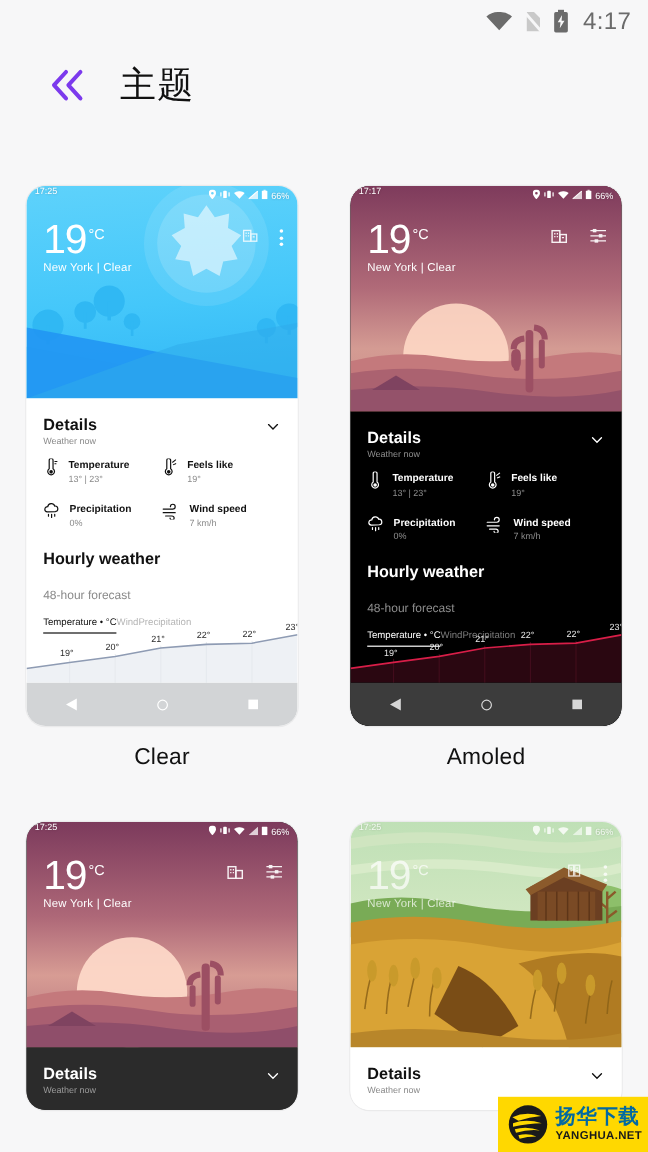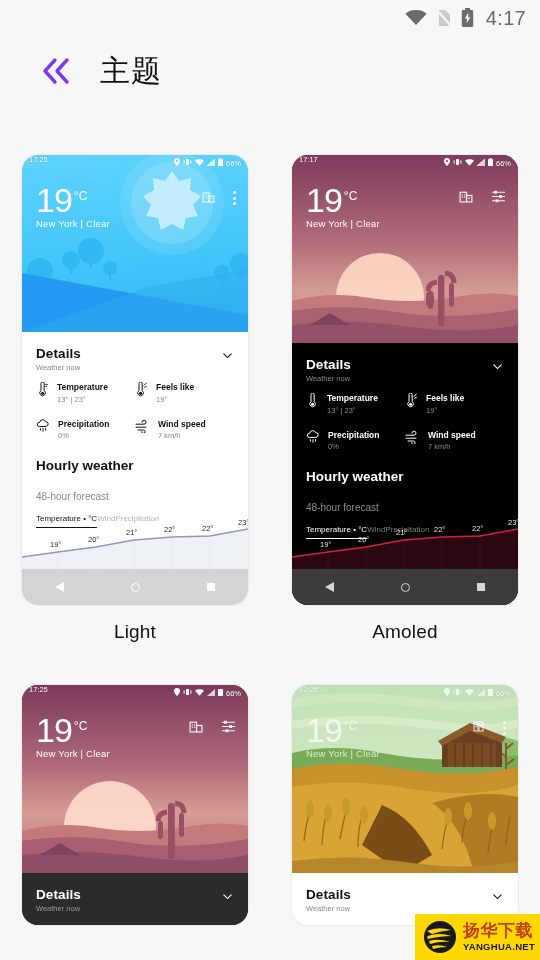--- a/index.html
+++ b/index.html
@@ -96,21 +96,21 @@
   .nv-rec { width:8px; height:8px; }
 
   .caption { font-size:19px; color:#111; margin-top:16px; letter-spacing:.2px; }
 
   
   .watermark {
     position:absolute; right:0; bottom:0; width:125px; height:46px;
     background:#ffd800; display:flex; align-items:center; gap:6px; padding-left:8px; z-index:40;
   }
   .wm-text { display:flex; flex-direction:column; line-height:1; }
-  .wm-cn { font-size:17px; font-weight:700; color:#c2410c; letter-spacing:.5px; }
+  .wm-cn { font-size:17px; font-weight:700; color:#0369a1; letter-spacing:.5px; }
   .wm-en { font-size:9.5px; font-weight:700; color:#1a1a1a; letter-spacing:.3px; margin-top:3px;text-align:right; }
 </style>
 </head>
 <body>
 
 <div class="sysbar">
   <span>
     <svg class="ic" width="22" height="16" viewBox="0 0 24 18">
         <path d="M12 17 0 4.2A17.6 17.6 0 0 1 12 0a17.6 17.6 0 0 1 12 4.2z" fill="#6b6b6b"></path>
       </svg>
@@ -315,21 +315,21 @@
           </g>
         </svg>
       </div>
 
       <div class="navbar" style="background:#d2d4d6">
         <span class="nv-back" style="border-right:9px solid #fff"></span>
         <span class="nv-home" style="border-color:#fff"></span>
         <span class="nv-rec" style="background:#fff"></span>
       </div>
     </div>
-    <div class="caption">Light</div>
+    <div class="caption">Clear</div>
   </div>
 
   <div class="cell cell-top">
     <div class="phone" style="background:#000">
 
       <div class="hero tall" style="background:linear-gradient(178deg,#8d4563 0%,#b56b78 48%,#cf8f8a 74%,#b06a6d 100%)">
         <svg width="226" height="188" viewBox="0 0 226 188" preserveAspectRatio="none">
           <defs>
             <linearGradient id="skyA" x1="0" y1="0" x2="0" y2="1">
               <stop offset="0" stop-color="#7e3b5c"></stop>

